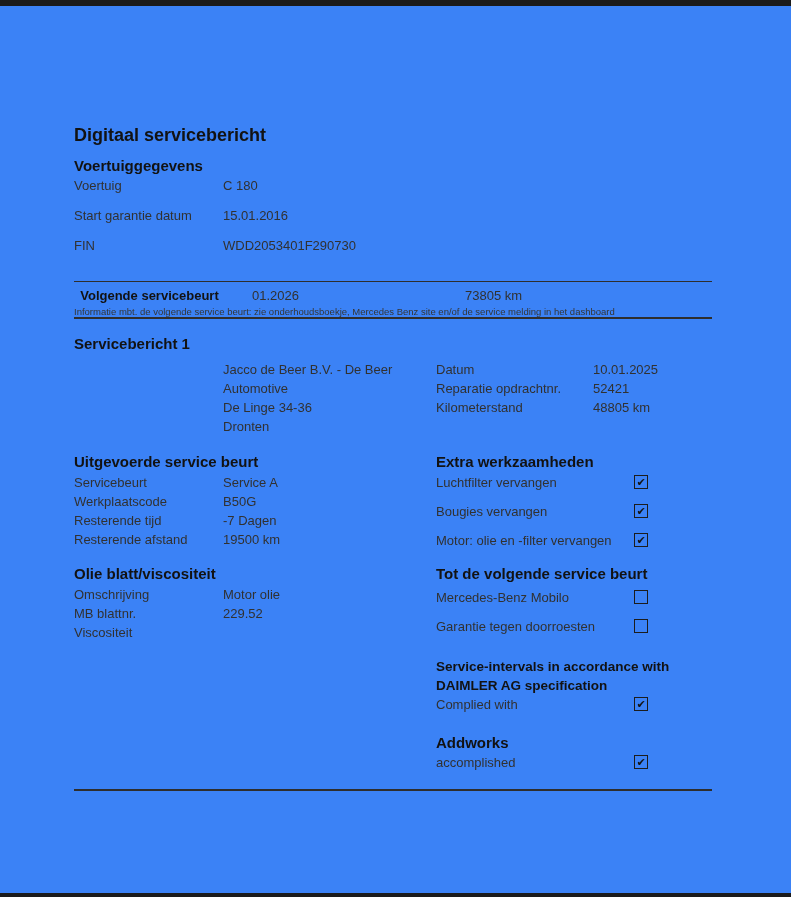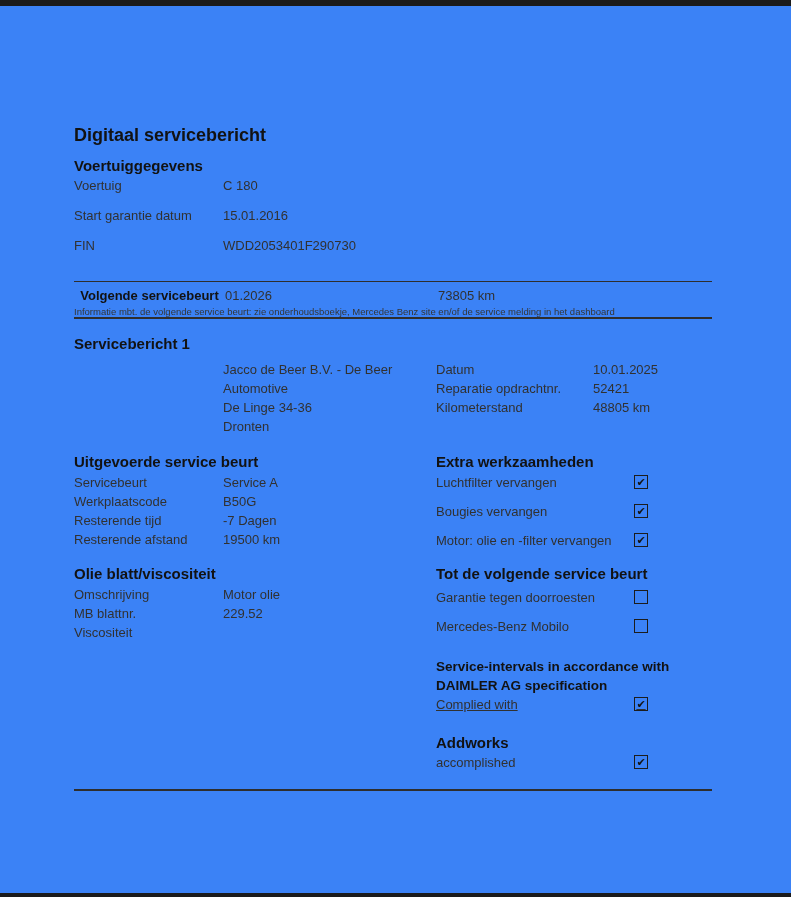--- a/index.html
+++ b/index.html
@@ -17,21 +17,21 @@
   .sec-heading{font-size:15px;font-weight:bold;color:#121212;line-height:16px;}
   
   .vehicle{position:absolute;left:74px;top:158px;width:638px;}
   .vehicle .sec-heading{margin-bottom:4px;}
   .vehicle .row{display:flex;line-height:15px;margin-bottom:15px;}
   .vehicle .row .lbl{width:149px;flex:none;}
   
   .next{position:absolute;left:74px;top:288px;width:638px;}
   .next .mainline{display:flex;line-height:15px;}
   .next .mainline .h{width:151px;flex:none;text-align:center;}
-  .next .mainline .date{width:213px;flex:none;}
+  .next .mainline .date{width:213px;flex:none;margin-left:27px;}
   .next .note{font-size:9.5px;line-height:11px;margin-top:3px;color:#353535;}
   .report-heading{position:absolute;left:74px;top:336px;}
   
   .workshop{position:absolute;left:223px;top:360px;width:205px;line-height:19px;}
   .details{position:absolute;left:436px;top:360px;width:280px;}
   .details .row{display:flex;line-height:19px;}
   .details .row .lbl{width:157px;flex:none;}
   
   .kvblock .row{display:flex;line-height:19px;}
   .kvblock .row .lbl{width:149px;flex:none;}
@@ -47,21 +47,21 @@
   .checkbox{
     flex:none;width:12px;height:12px;border:1.5px solid #1c1c1c;
     display:flex;align-items:center;justify-content:center;
     font-size:11px;font-weight:bold;color:#141414;line-height:12px;
   }
   .extra{top:454px;}
   .until{top:566px;}
   .until .sec-heading{margin-bottom:7px;}
   .intervals{top:657px;width:246px;}
   .intervals .hline{font-size:13.5px;font-weight:bold;color:#121212;line-height:19px;white-space:nowrap;}
-  .intervals .crow{margin-top:1px;text-decoration:underline;}
+  .intervals .crow{margin-top:1px;}
   .intervals .crow .checkbox{margin-right:34px;}
   .addworks{top:735px;}
   .addworks .sec-heading{margin-bottom:3px;}
 </style>
 </head>
 <body>
 
 <div class="doc">
 
   <div class="edgebar top"></div>
@@ -169,25 +169,25 @@
     </div>
     <div class="crow">
       <span class="lbl">Motor: olie en -filter vervangen</span>
       <span class="checkbox">✔</span>
     </div>
   </div>
 
   <div class="checkblock until">
     <div class="sec-heading">Tot de volgende service beurt</div>
     <div class="crow">
+      <span class="lbl">Mercedes-Benz Mobilo</span>
+      <span class="checkbox"></span>
+    </div>
+    <div class="crow">
       <span class="lbl">Garantie tegen doorroesten</span>
-      <span class="checkbox"></span>
-    </div>
-    <div class="crow">
-      <span class="lbl">Mercedes-Benz Mobilo</span>
       <span class="checkbox"></span>
     </div>
   </div>
 
   <div class="checkblock intervals">
     <div class="hline">Service-intervals in accordance with</div>
     <div class="hline">DAIMLER AG specification</div>
     <div class="crow">
       <span class="lbl">Complied with</span>
       <span class="checkbox">✔</span>

